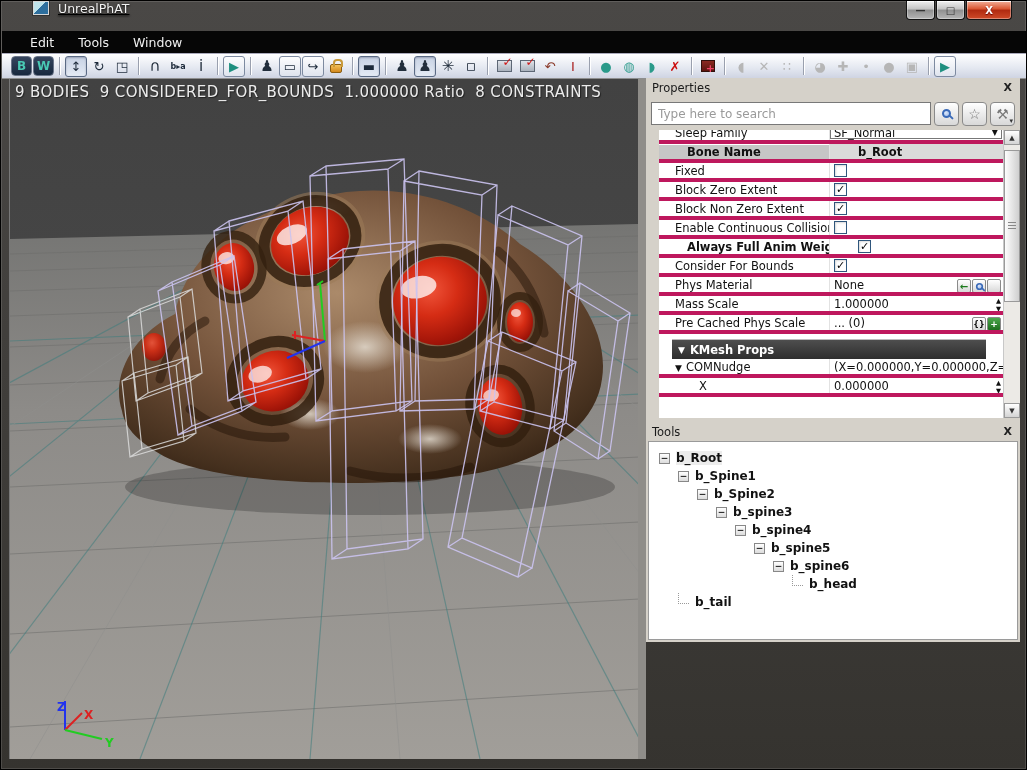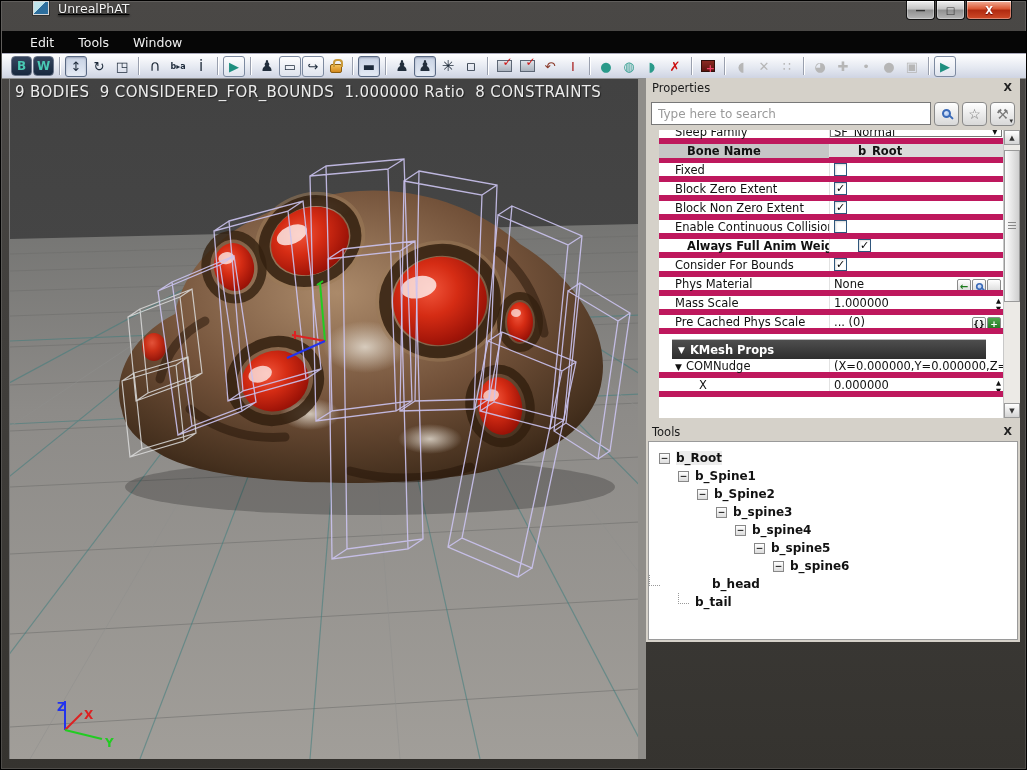--- a/index.html
+++ b/index.html
@@ -58,21 +58,21 @@
   #search-row{height:33px;display:flex;align-items:center;padding:0 5px;gap:3px;}
   #search-input{flex:1;height:23px;border:1px solid #787878;background:#fff;font-size:12px;padding:0 6px;color:#222;outline:none;}
   #search-input::placeholder{color:#9a9a9a;}
   .search-btn{width:25px;height:24px;border:1px solid #8a8a8a;border-radius:4px;background:linear-gradient(#ffffff,#d8d8d8);
      display:flex;align-items:center;justify-content:center;font-size:14px;color:#777;position:relative;}
   .search-btn .dd{position:absolute;right:1px;bottom:0px;font-size:7px;color:#333;}
   
   #prop-grid{position:relative;height:288px;background:#fff;margin-right:0;overflow:hidden;}
   #prop-gutter{position:absolute;left:0;top:0;bottom:0;width:13px;background:#d5d1c9;z-index:2;}
   #prop-rows{position:absolute;left:13px;right:17px;top:-5px;}
-  .prow{display:flex;height:19px;align-items:center;border-bottom:6px solid #be185d;position:relative;}
+  .prow{display:flex;height:19px;align-items:center;border-bottom:4px solid #be185d;position:relative;}
   .prow .plabel{width:170px;padding-left:16px;font-size:11.5px;color:#111;white-space:nowrap;overflow:hidden;flex:none;}
   .prow .pval{flex:1;position:relative;height:100%;display:flex;align-items:center;padding-left:4px;font-size:11.5px;color:#111;white-space:nowrap;overflow:hidden;border-left:1px solid #e2e2e2;}
   .prow.bold .plabel,.prow.bold .pval{font-weight:bold;padding-left:28px;}
   .prow.selected .plabel{background:#c6c6c6;}
   .prow.selected .pval{background:#dadada;}
   .combo{position:absolute;inset:1px 1px 1px 0;border:1px solid #777;display:flex;align-items:center;padding-left:3px;background:#fff;}
   .combo .arrow{position:absolute;right:3px;font-size:8px;color:#111;}
   .pcheck{width:13px;height:13px;border:1px solid #2f567c;background:#fff;display:flex;align-items:center;justify-content:center;font-size:11px;font-weight:bold;color:#000;line-height:1;box-shadow:inset 1px 1px 2px rgba(0,0,0,.15);}
   .rowicons{position:absolute;right:2px;top:2px;display:flex;gap:1px;align-items:center;}
   .mini-btn{width:14px;height:14px;border:1px solid #8a8a8a;background:linear-gradient(#fff,#d8d8d8);display:flex;align-items:center;justify-content:center;font-size:10px;font-weight:bold;border-radius:2px;}
@@ -521,21 +521,21 @@
             <span class="tlabel">b_spine4</span>
           </div>
           <div class="trow" style="padding-left: 105px;">
             <span class="texp">−</span>
             <span class="tlabel">b_spine5</span>
           </div>
           <div class="trow" style="padding-left: 124px;">
             <span class="texp">−</span>
             <span class="tlabel">b_spine6</span>
           </div>
-          <div class="trow" style=" gap: 46px;">
+          <div class="trow" style="padding-left: 143px;">
             <span class="tconn"></span>
             <span class="tlabel">b_head</span>
           </div>
           <div class="trow" style="padding-left: 29px;">
             <span class="tconn"></span>
             <span class="tlabel">b_tail</span>
           </div>
         </div>
     </div>
   </div>

